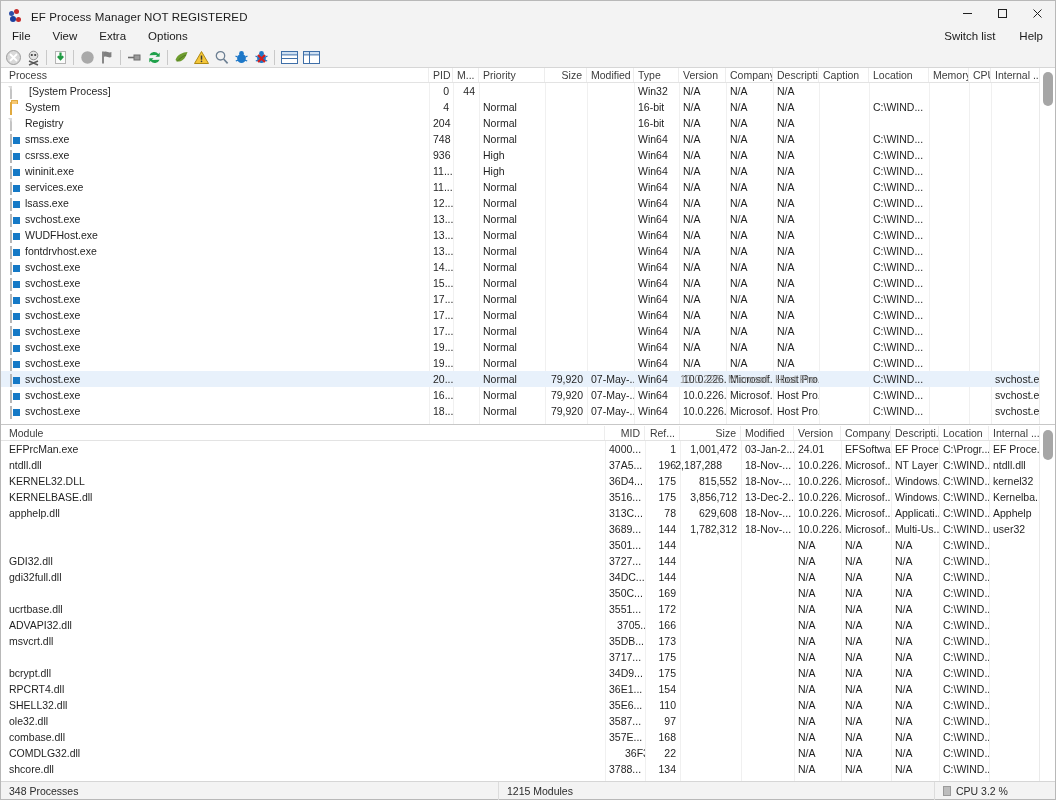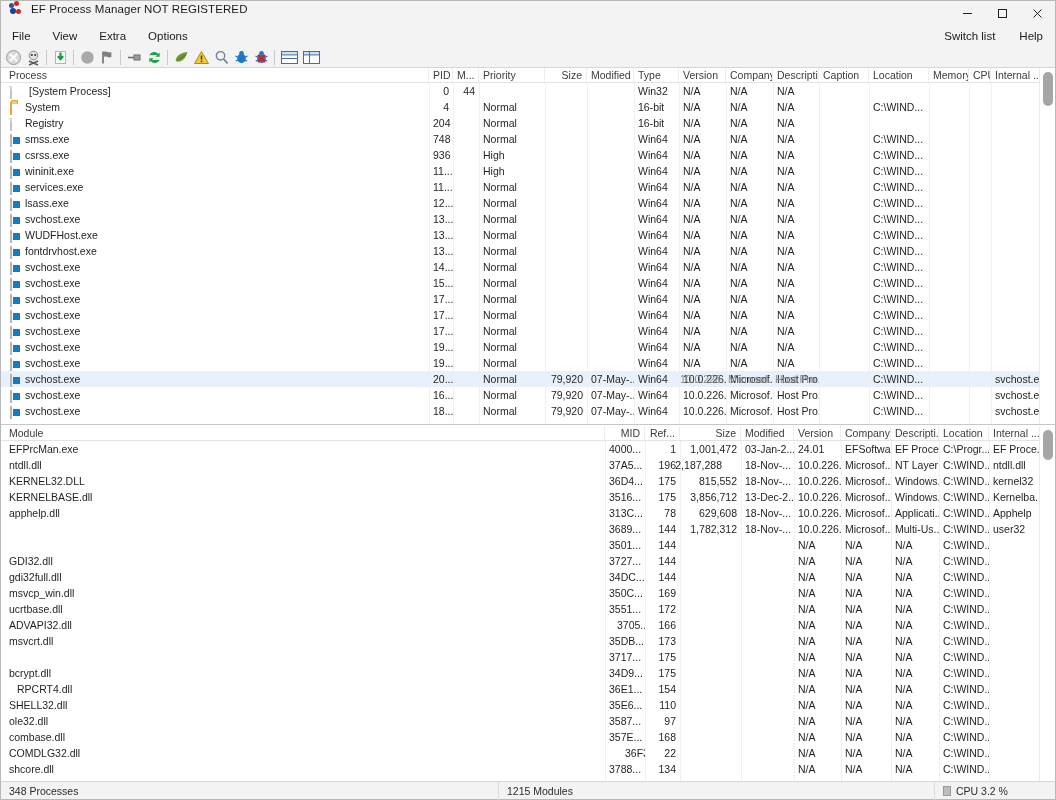--- a/index.html
+++ b/index.html
@@ -17,21 +17,21 @@
     flex-direction: column;
     background: #f3f3f3;
     border: 1px solid #b8b8b8;
   }
 
   
   .titlebar {
     height: 24px;
     background: #f3f3f3;
     display: flex;
-    align-items: flex-start;
+    align-items: flex-end;
     flex: 0 0 auto;
     position: relative;
   }
   .title-left { display: flex; align-items: center; padding-left: 7px; gap: 7px; }
   .app-icon { width: 16px; height: 16px; position: relative; flex: 0 0 auto; }
   .app-icon i {
     position: absolute; border-radius: 50%; display: block;
   }
   .app-icon i.b1 { width: 5px; height: 5px; background: #2d4fa8; left: 1px; top: 2px; }
   .app-icon i.b2 { width: 5px; height: 5px; background: #c42b2b; left: 6px; top: 0px; }
@@ -744,21 +744,20 @@
           <div class="row" style="top: 128px;">
             <div class="cell" style="left: 4px; width: 600px;">gdi32full.dll</div>
             <div class="cell num" style="left: 604px; width: 40px;">34DC...</div>
             <div class="cell num" style="left: 644px; width: 35px;">144</div>
             <div class="cell" style="left: 793px; width: 47px;">N/A</div>
             <div class="cell" style="left: 840px; width: 50px;">N/A</div>
             <div class="cell" style="left: 890px; width: 48px;">N/A</div>
             <div class="cell" style="left: 938px; width: 50px;">C:\WIND...</div>
           </div>
           <div class="row" style="top: 144px;">
-            <div class="cell" style="left: 4px; width: 600px;">msvcp_win.dll</div>
             <div class="cell num" style="left: 604px; width: 40px;">350C...</div>
             <div class="cell num" style="left: 644px; width: 35px;">169</div>
             <div class="cell" style="left: 793px; width: 47px;">N/A</div>
             <div class="cell" style="left: 840px; width: 50px;">N/A</div>
             <div class="cell" style="left: 890px; width: 48px;">N/A</div>
             <div class="cell" style="left: 938px; width: 50px;">C:\WIND...</div>
           </div>
           <div class="row" style="top: 160px;">
             <div class="cell" style="left: 4px; width: 600px;">ucrtbase.dll</div>
             <div class="cell num" style="left: 604px; width: 40px;">3551...</div>
@@ -797,21 +796,21 @@
           <div class="row" style="top: 224px;">
             <div class="cell" style="left: 4px; width: 600px;">bcrypt.dll</div>
             <div class="cell num" style="left: 604px; width: 40px;">34D9...</div>
             <div class="cell num" style="left: 644px; width: 35px;">175</div>
             <div class="cell" style="left: 793px; width: 47px;">N/A</div>
             <div class="cell" style="left: 840px; width: 50px;">N/A</div>
             <div class="cell" style="left: 890px; width: 48px;">N/A</div>
             <div class="cell" style="left: 938px; width: 50px;">C:\WIND...</div>
           </div>
           <div class="row" style="top: 240px;">
-            <div class="cell" style="left: 12px; width: 600px;">RPCRT4.dll</div>
+            <div class="cell" style="left: 4px; width: 600px;">RPCRT4.dll</div>
             <div class="cell num" style="left: 604px; width: 40px;">36E1...</div>
             <div class="cell num" style="left: 644px; width: 35px;">154</div>
             <div class="cell" style="left: 793px; width: 47px;">N/A</div>
             <div class="cell" style="left: 840px; width: 50px;">N/A</div>
             <div class="cell" style="left: 890px; width: 48px;">N/A</div>
             <div class="cell" style="left: 938px; width: 50px;">C:\WIND...</div>
           </div>
           <div class="row" style="top: 256px;">
             <div class="cell" style="left: 4px; width: 600px;">SHELL32.dll</div>
             <div class="cell num" style="left: 604px; width: 40px;">35E6...</div>

